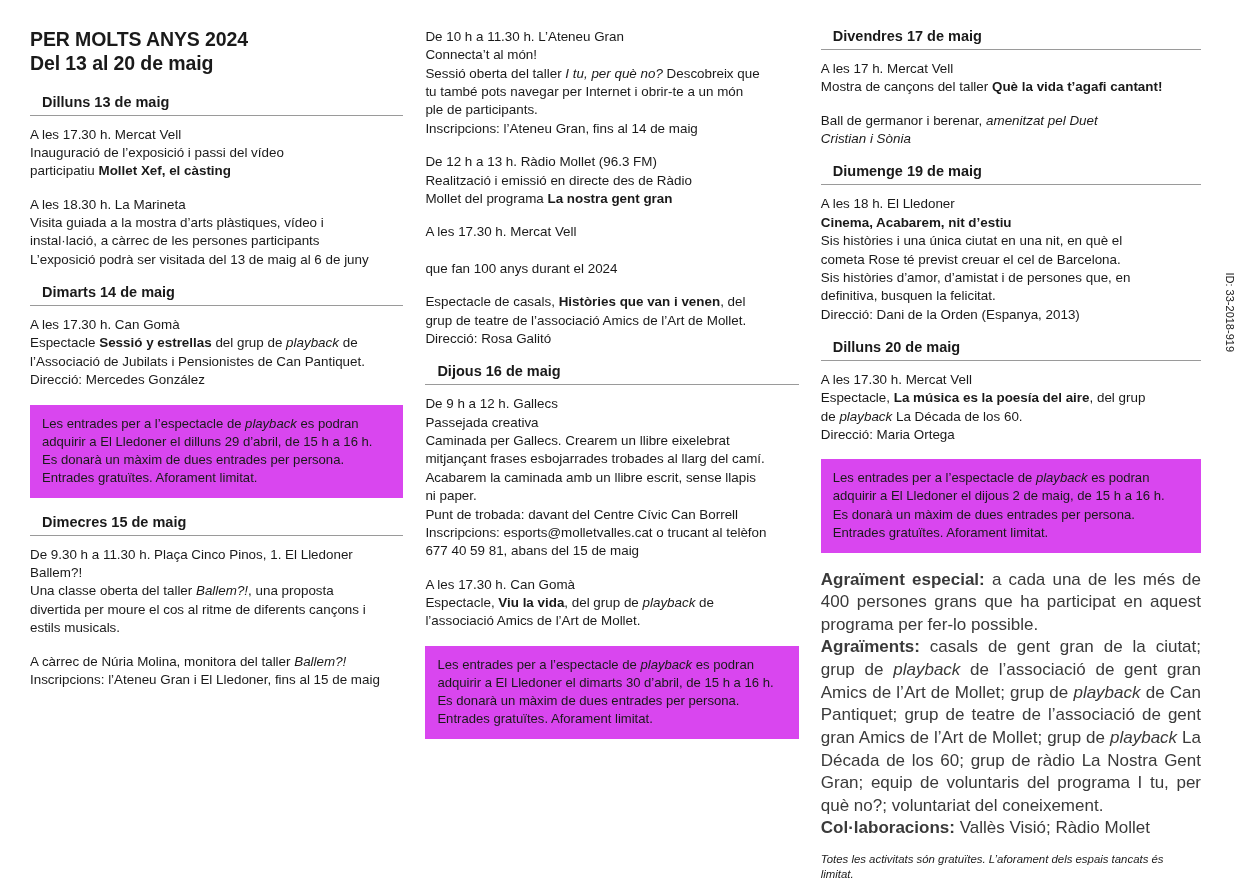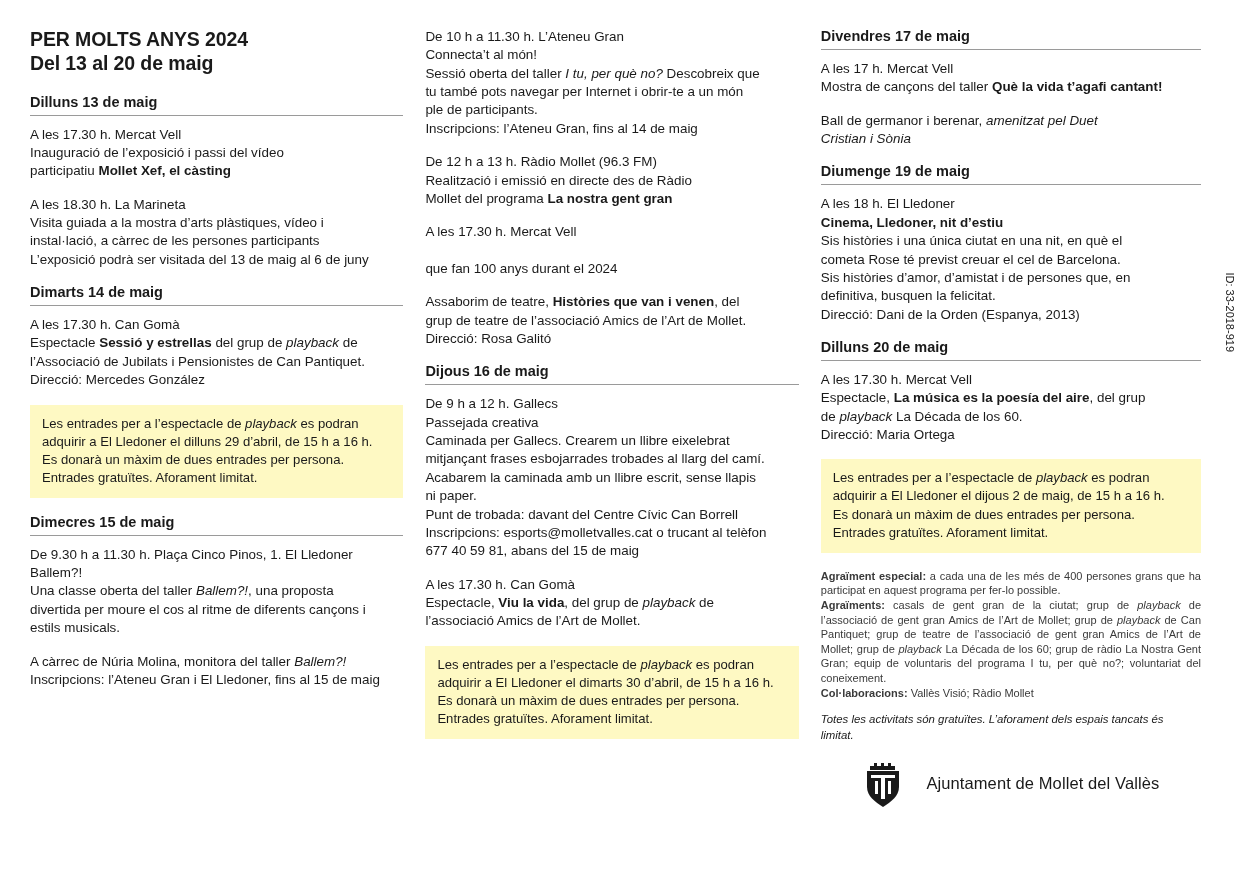--- a/index.html
+++ b/index.html
@@ -38,48 +38,48 @@
   .title-main {
     font-size: 19.5px;
     font-weight: bold;
     line-height: 1.22;
     margin: 0 0 18px 0;
     letter-spacing: -0.1px;
   }
   .daytitle {
     font-size: 14.5px;
     font-weight: bold;
-    margin: 0 0 5px 0;
+    margin: 0 0 5px 12px;
     padding: 0;
   }
   .rule {
     border: 0;
     border-top: 1px solid #9a9a9a;
     margin: 0 0 10px 0;
     height: 0;
   }
   .blk {
     font-size: 13.4px;
     line-height: 1.37;
     margin: 0 0 15px 0;
   }
   .b { font-weight: normal; }
   .i { font-style: italic; }
   .bi { font-weight: bold; }
 
   .notebox {
-    background: #fef9c3;
+    background: #d946ef;
     font-size: 13.1px;
     line-height: 1.38;
     padding: 10px 12px 11px 12px;
     margin: 4px 0 16px 0;
   }
 
   .credits {
-    font-size: 11px;
+    font-size: 17px;
     line-height: 1.33;
     color: #3a3a3a;
     margin: 16px 0 12px 0;
     text-align: justify;
   }
   .credits .hd { font-weight: bold; }
 
   .footnote {
     font-size: 11.4px;
     font-style: italic;
@@ -194,21 +194,21 @@
         <span class="b">Mollet del programa </span><span class="bi">La nostra gent gran</span>
       </div>
 
       <div class="blk">
         <span>A les 17.30 h. Mercat Vell</span><br>
         <br>
         <span class="b">que fan 100 anys durant el 2024</span>
       </div>
 
       <div class="blk">
-        <span class="b">Assaborim de teatre, </span><span class="bi">Històries que van i venen</span><span class="b">, del</span><br>
+        <span class="b">Espectacle de casals, </span><span class="bi">Històries que van i venen</span><span class="b">, del</span><br>
         <span>grup de teatre de l’associació Amics de l’Art de Mollet.</span><br>
         <span>Direcció: Rosa Galitó</span>
       </div>
 
       <div class="daytitle">Dijous 16 de maig</div>
       <hr class="rule">
 
       <div class="blk">
         <span>De 9 h a 12 h. Gallecs</span><br>
         <span class="b">Passejada creativa</span><br>
@@ -247,21 +247,21 @@
       <div class="blk">
         <span class="b">Ball de germanor i berenar,</span><span class="i"> amenitzat pel Duet</span><br>
         <span class="i">Cristian i Sònia</span>
       </div>
 
       <div class="daytitle">Diumenge 19 de maig</div>
       <hr class="rule">
 
       <div class="blk">
         <span>A les 18 h. El Lledoner</span><br>
-        <span class="bi">Cinema, Lledoner, nit d’estiu</span><br>
+        <span class="bi">Cinema, Acabarem, nit d’estiu</span><br>
         <span>Sis històries i una única ciutat en una nit, en què el</span><br>
         <span>cometa Rose té previst creuar el cel de Barcelona.</span><br>
         <span>Sis històries d’amor, d’amistat i de persones que, en</span><br>
         <span>definitiva, busquen la felicitat.</span><br>
         <span>Direcció: Dani de la Orden (Espanya, 2013)</span>
       </div>
 
       <div class="daytitle">Dilluns 20 de maig</div>
       <hr class="rule">
 

